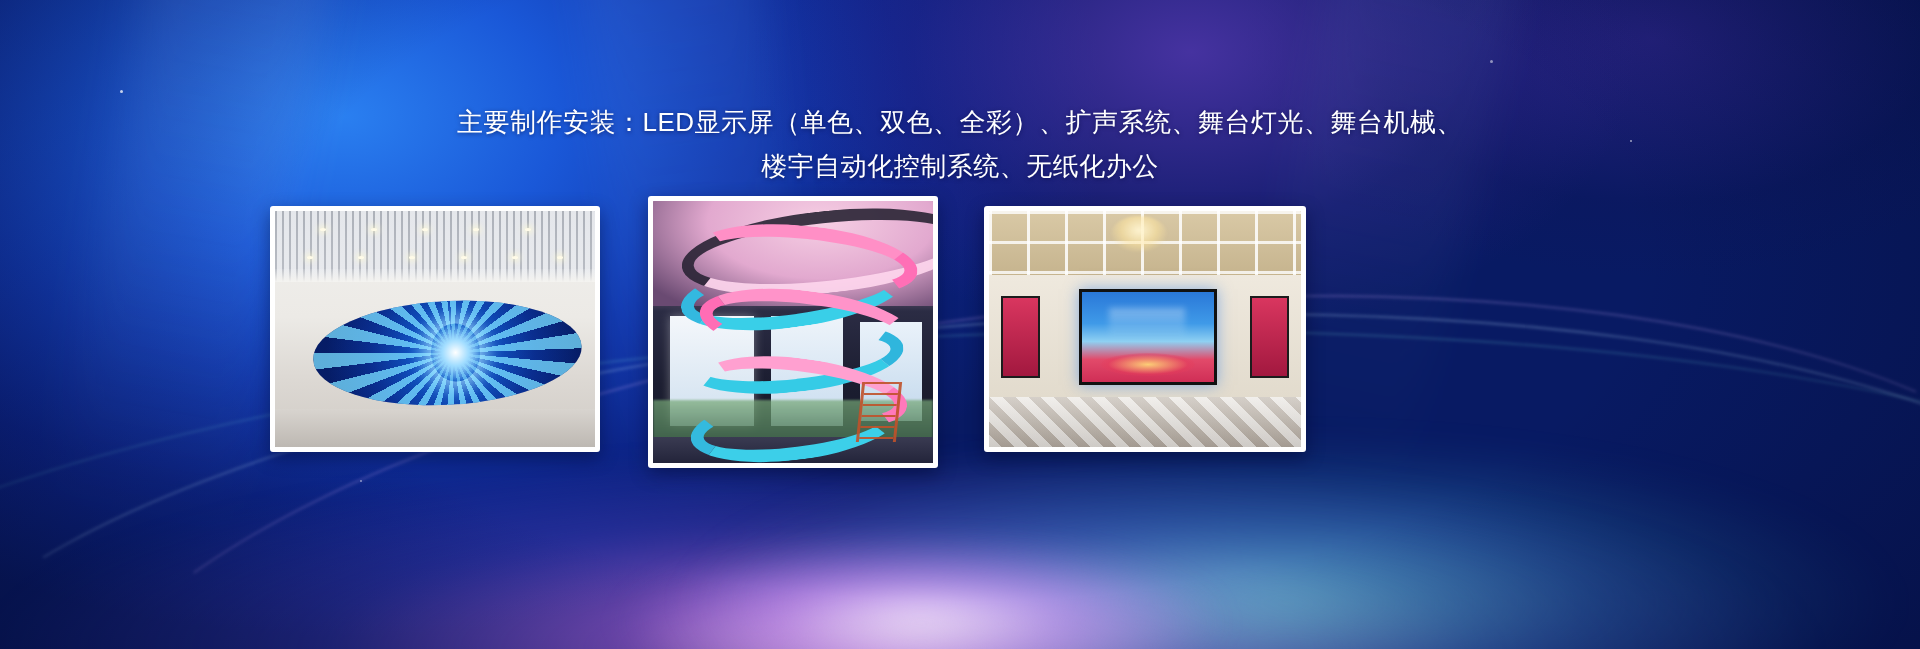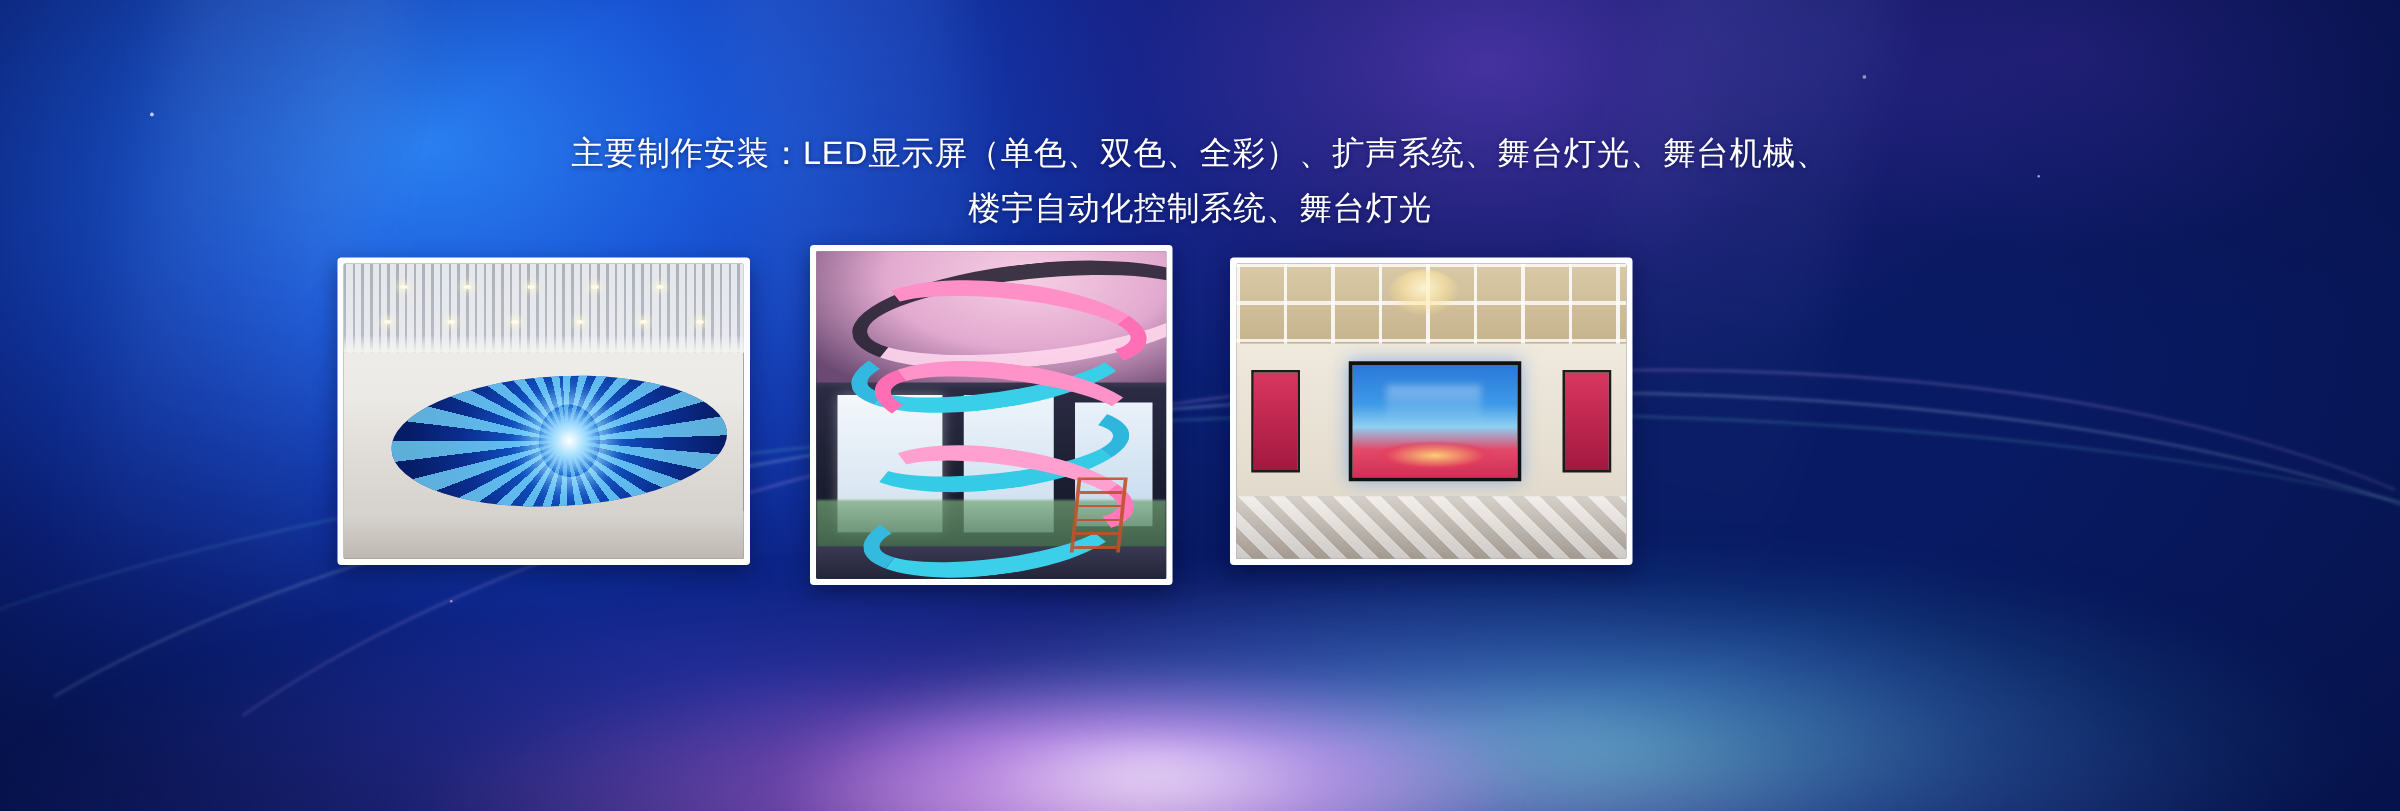--- a/index.html
+++ b/index.html
@@ -235,21 +235,21 @@
   <div class="spark" style="left:120px;top:90px;width:3px;height:3px;"></div>
   <div class="spark" style="left:1630px;top:140px;width:2px;height:2px;opacity:.6;"></div>
   <div class="spark" style="left:1490px;top:60px;width:3px;height:3px;opacity:.5;"></div>
   <div class="spark" style="left:360px;top:480px;width:2px;height:2px;opacity:.5;"></div>
 
   <div class="content">
 
 
     <div class="subtitle">
       <span class="ln">主要制作安装：LED显示屏（单色、双色、全彩）、扩声系统、舞台灯光、舞台机械、</span>
-      <span class="ln">楼宇自动化控制系统、舞台灯光</span>
+      <span class="ln">楼宇自动化控制系统、无纸化办公</span>
     </div>
 
     <div class="card card1">
       <div class="photo">
         <div class="p1-wall"></div>
         <div class="p1-ceil"></div>
         <div class="p1-dot" style="left:14%;top:7%;"></div>
         <div class="p1-dot" style="left:30%;top:7%;"></div>
         <div class="p1-dot" style="left:46%;top:7%;"></div>
         <div class="p1-dot" style="left:62%;top:7%;"></div>

